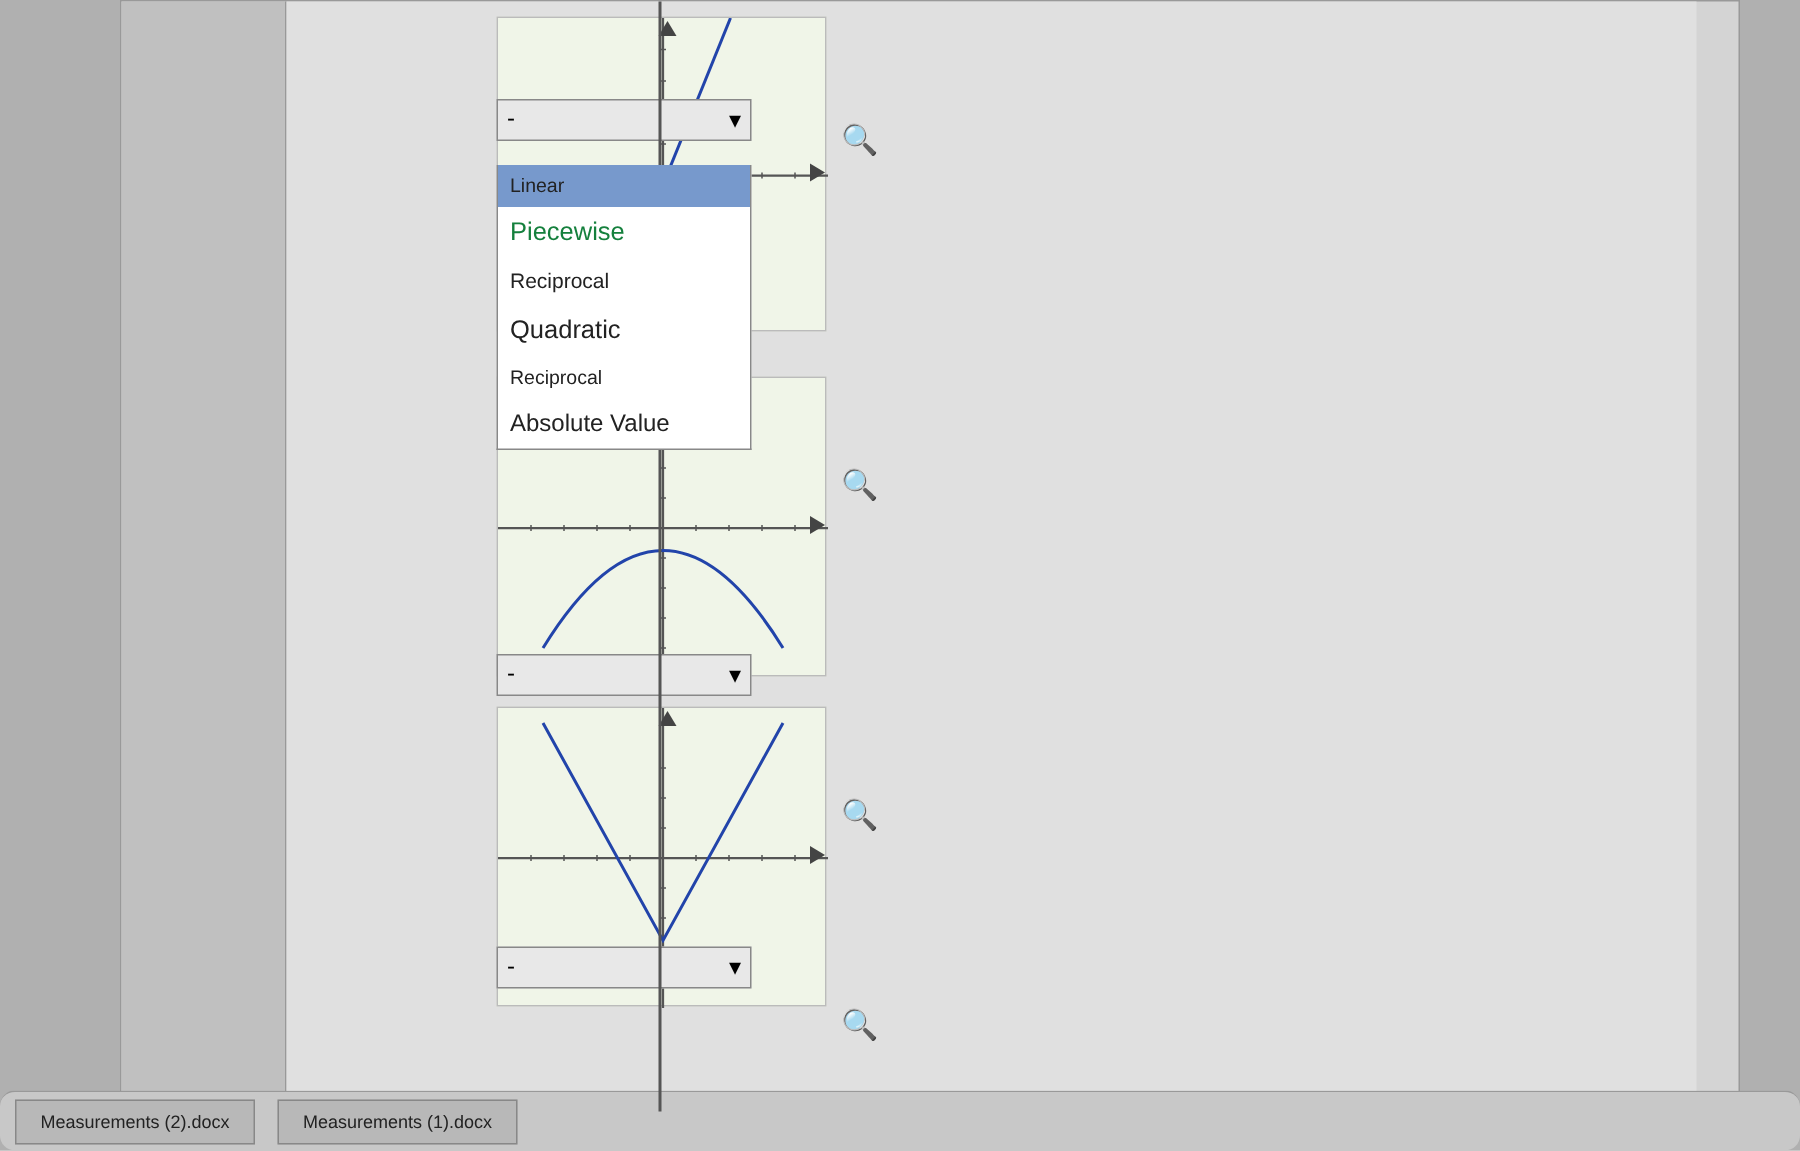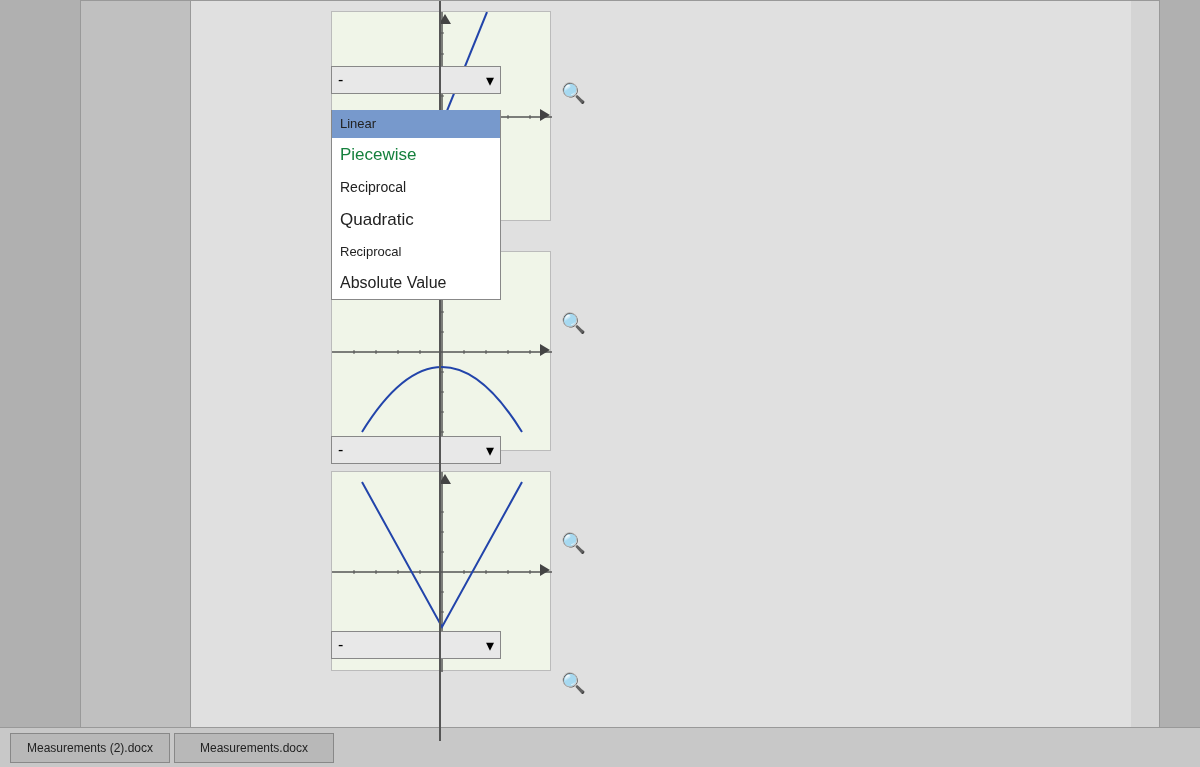--- a/index.html
+++ b/index.html
@@ -28,21 +28,22 @@
       position: absolute;
       bottom: 0;
       left: 0;
       width: 1200px;
       height: 40px;
       background: #c8c8c8;
       border-top: 1px solid #999;
       display: flex;
       align-items: center;
       padding: 0 10px;
-      gap: 4px;
+      gap: 15px;
+      border-radius: 10px;
     }
 
     .taskbar-item {
       height: 30px;
       min-width: 160px;
       background: #b8b8b8;
       border: 1px solid #888;
       display: flex;
       align-items: center;
       justify-content: center;
@@ -196,14 +197,14 @@
     <div style="position:absolute;left:370px;top:530px;font-size:20px;color:#444;z-index:5;">🔍</div>
 
     <div style="position:absolute;left:370px;top:670px;font-size:20px;color:#444;z-index:5;">🔍</div>
 
   </div>
 
 </div>
 
 <div class="taskbar">
   <div class="taskbar-item">Measurements (2).docx</div>
-  <div class="taskbar-item">Measurements.docx</div>
+  <div class="taskbar-item">Measurements (1).docx</div>
 </div>
 
 </body></html>

